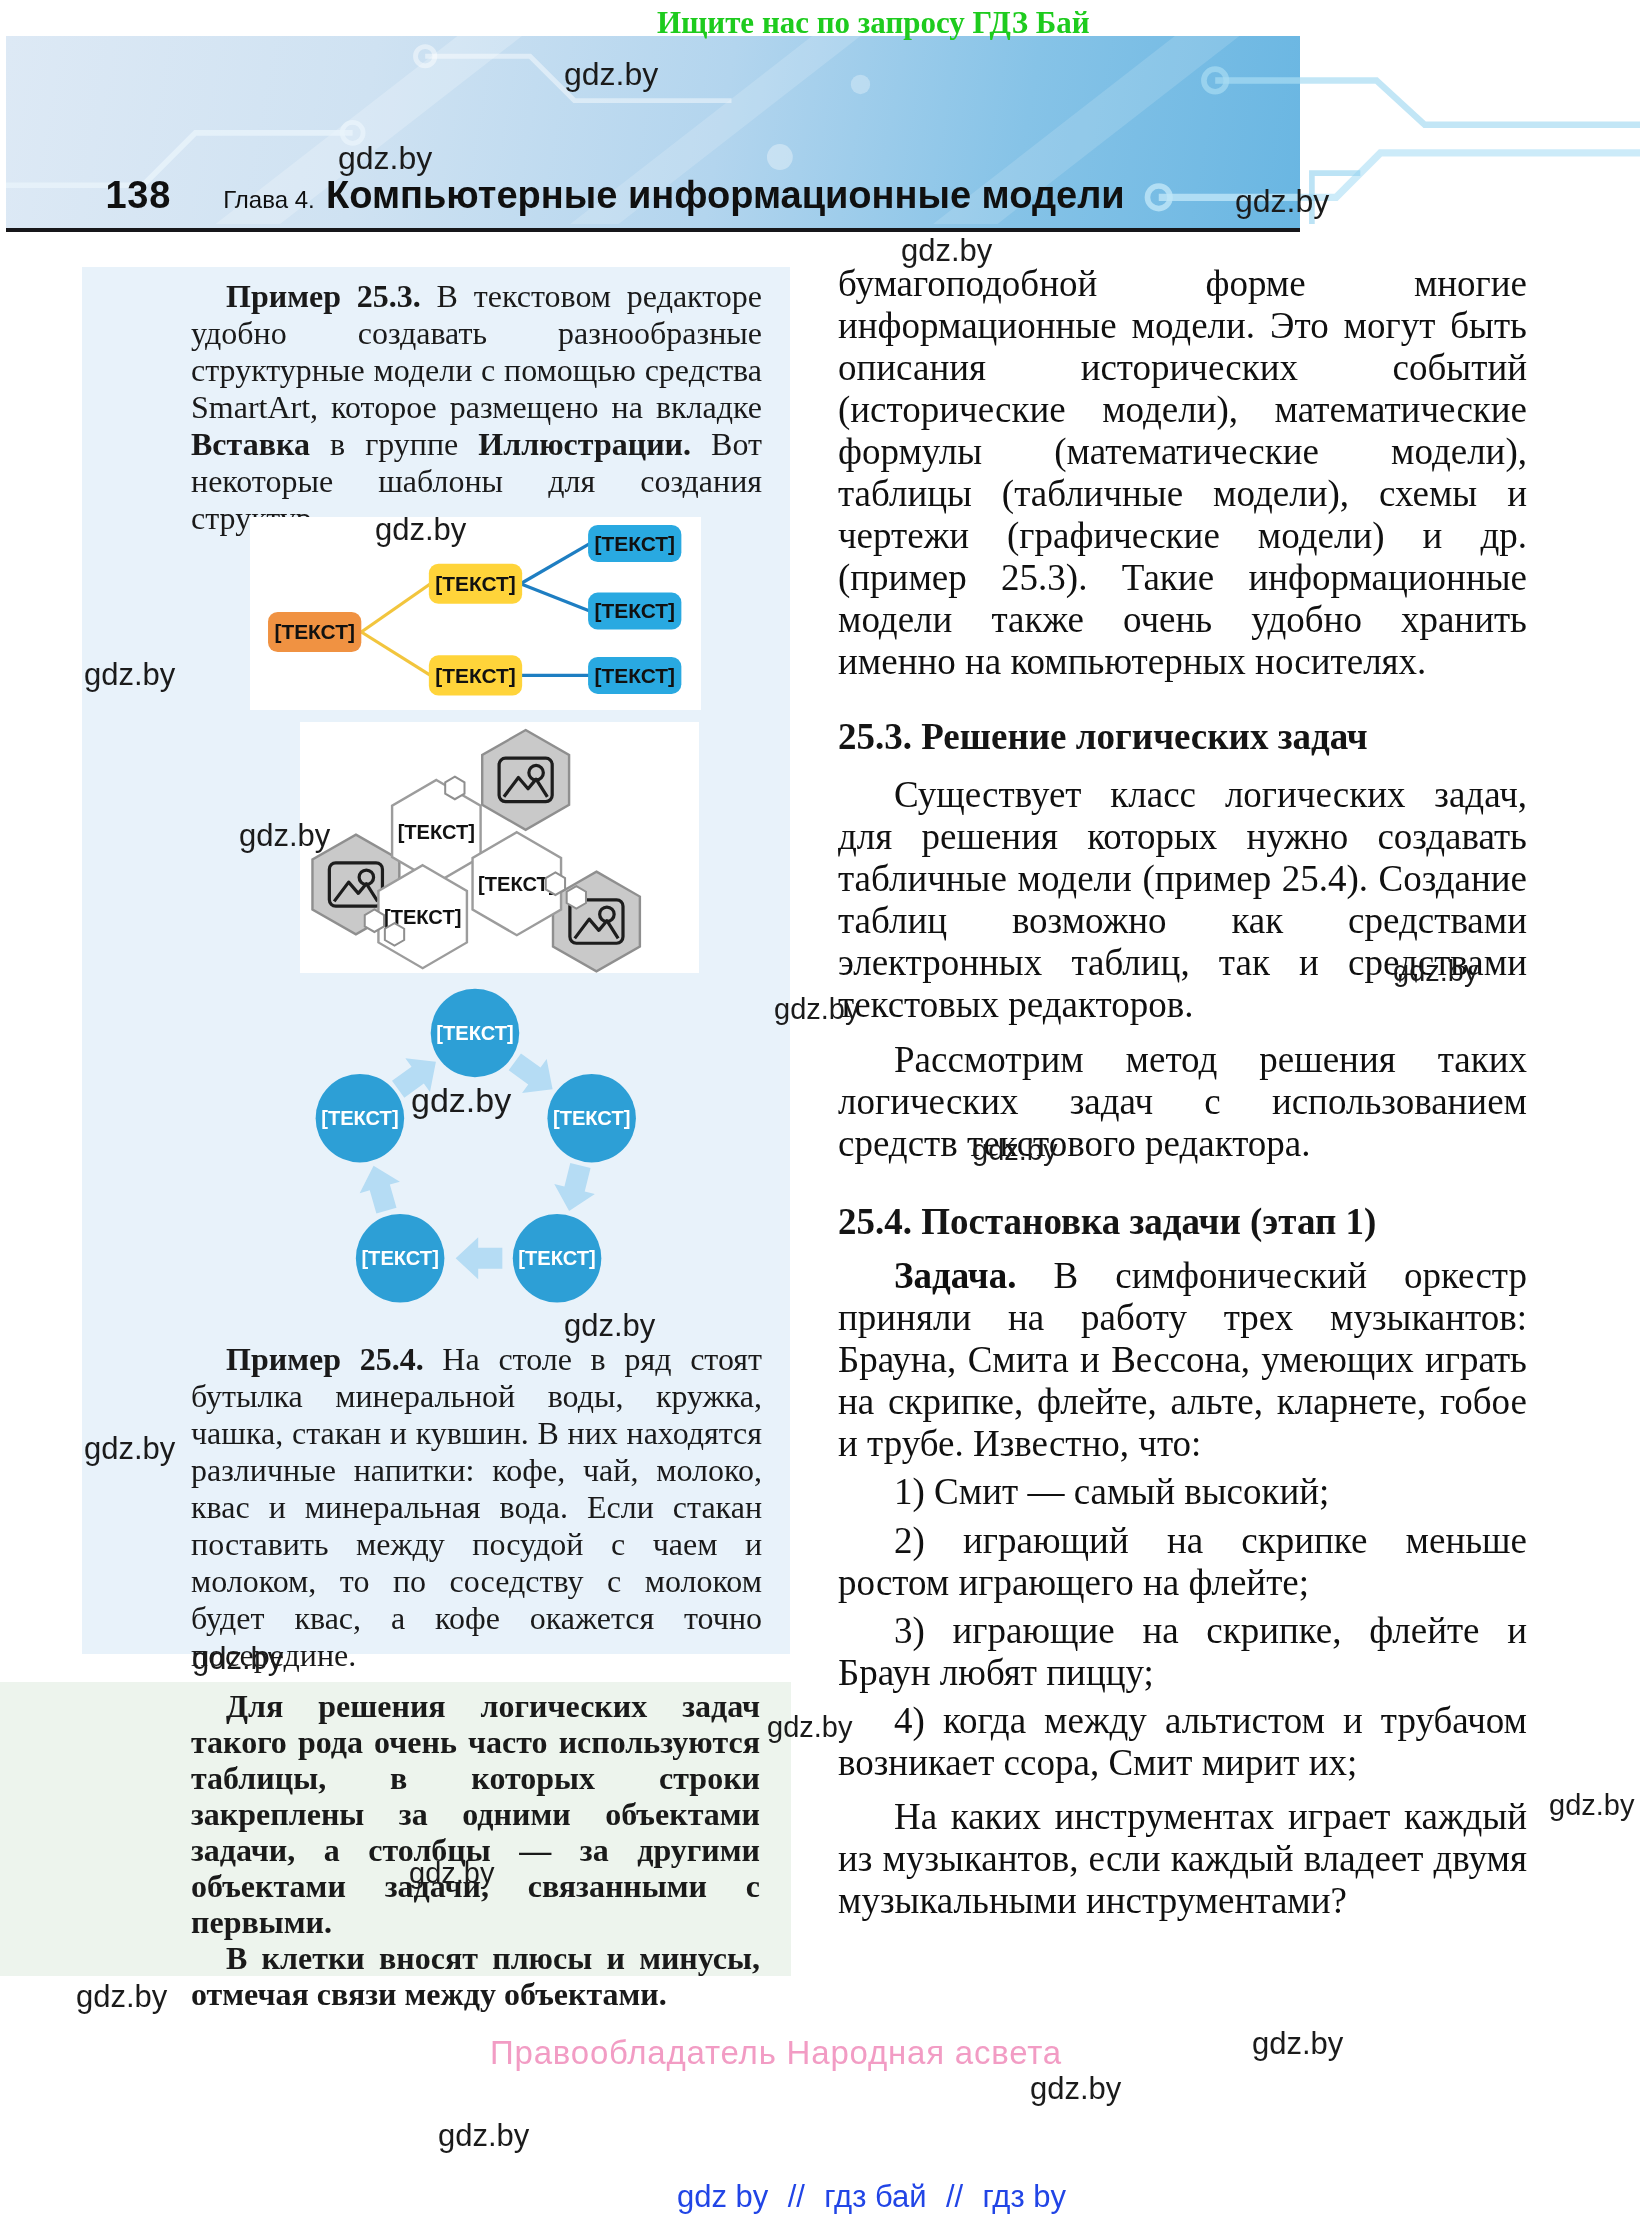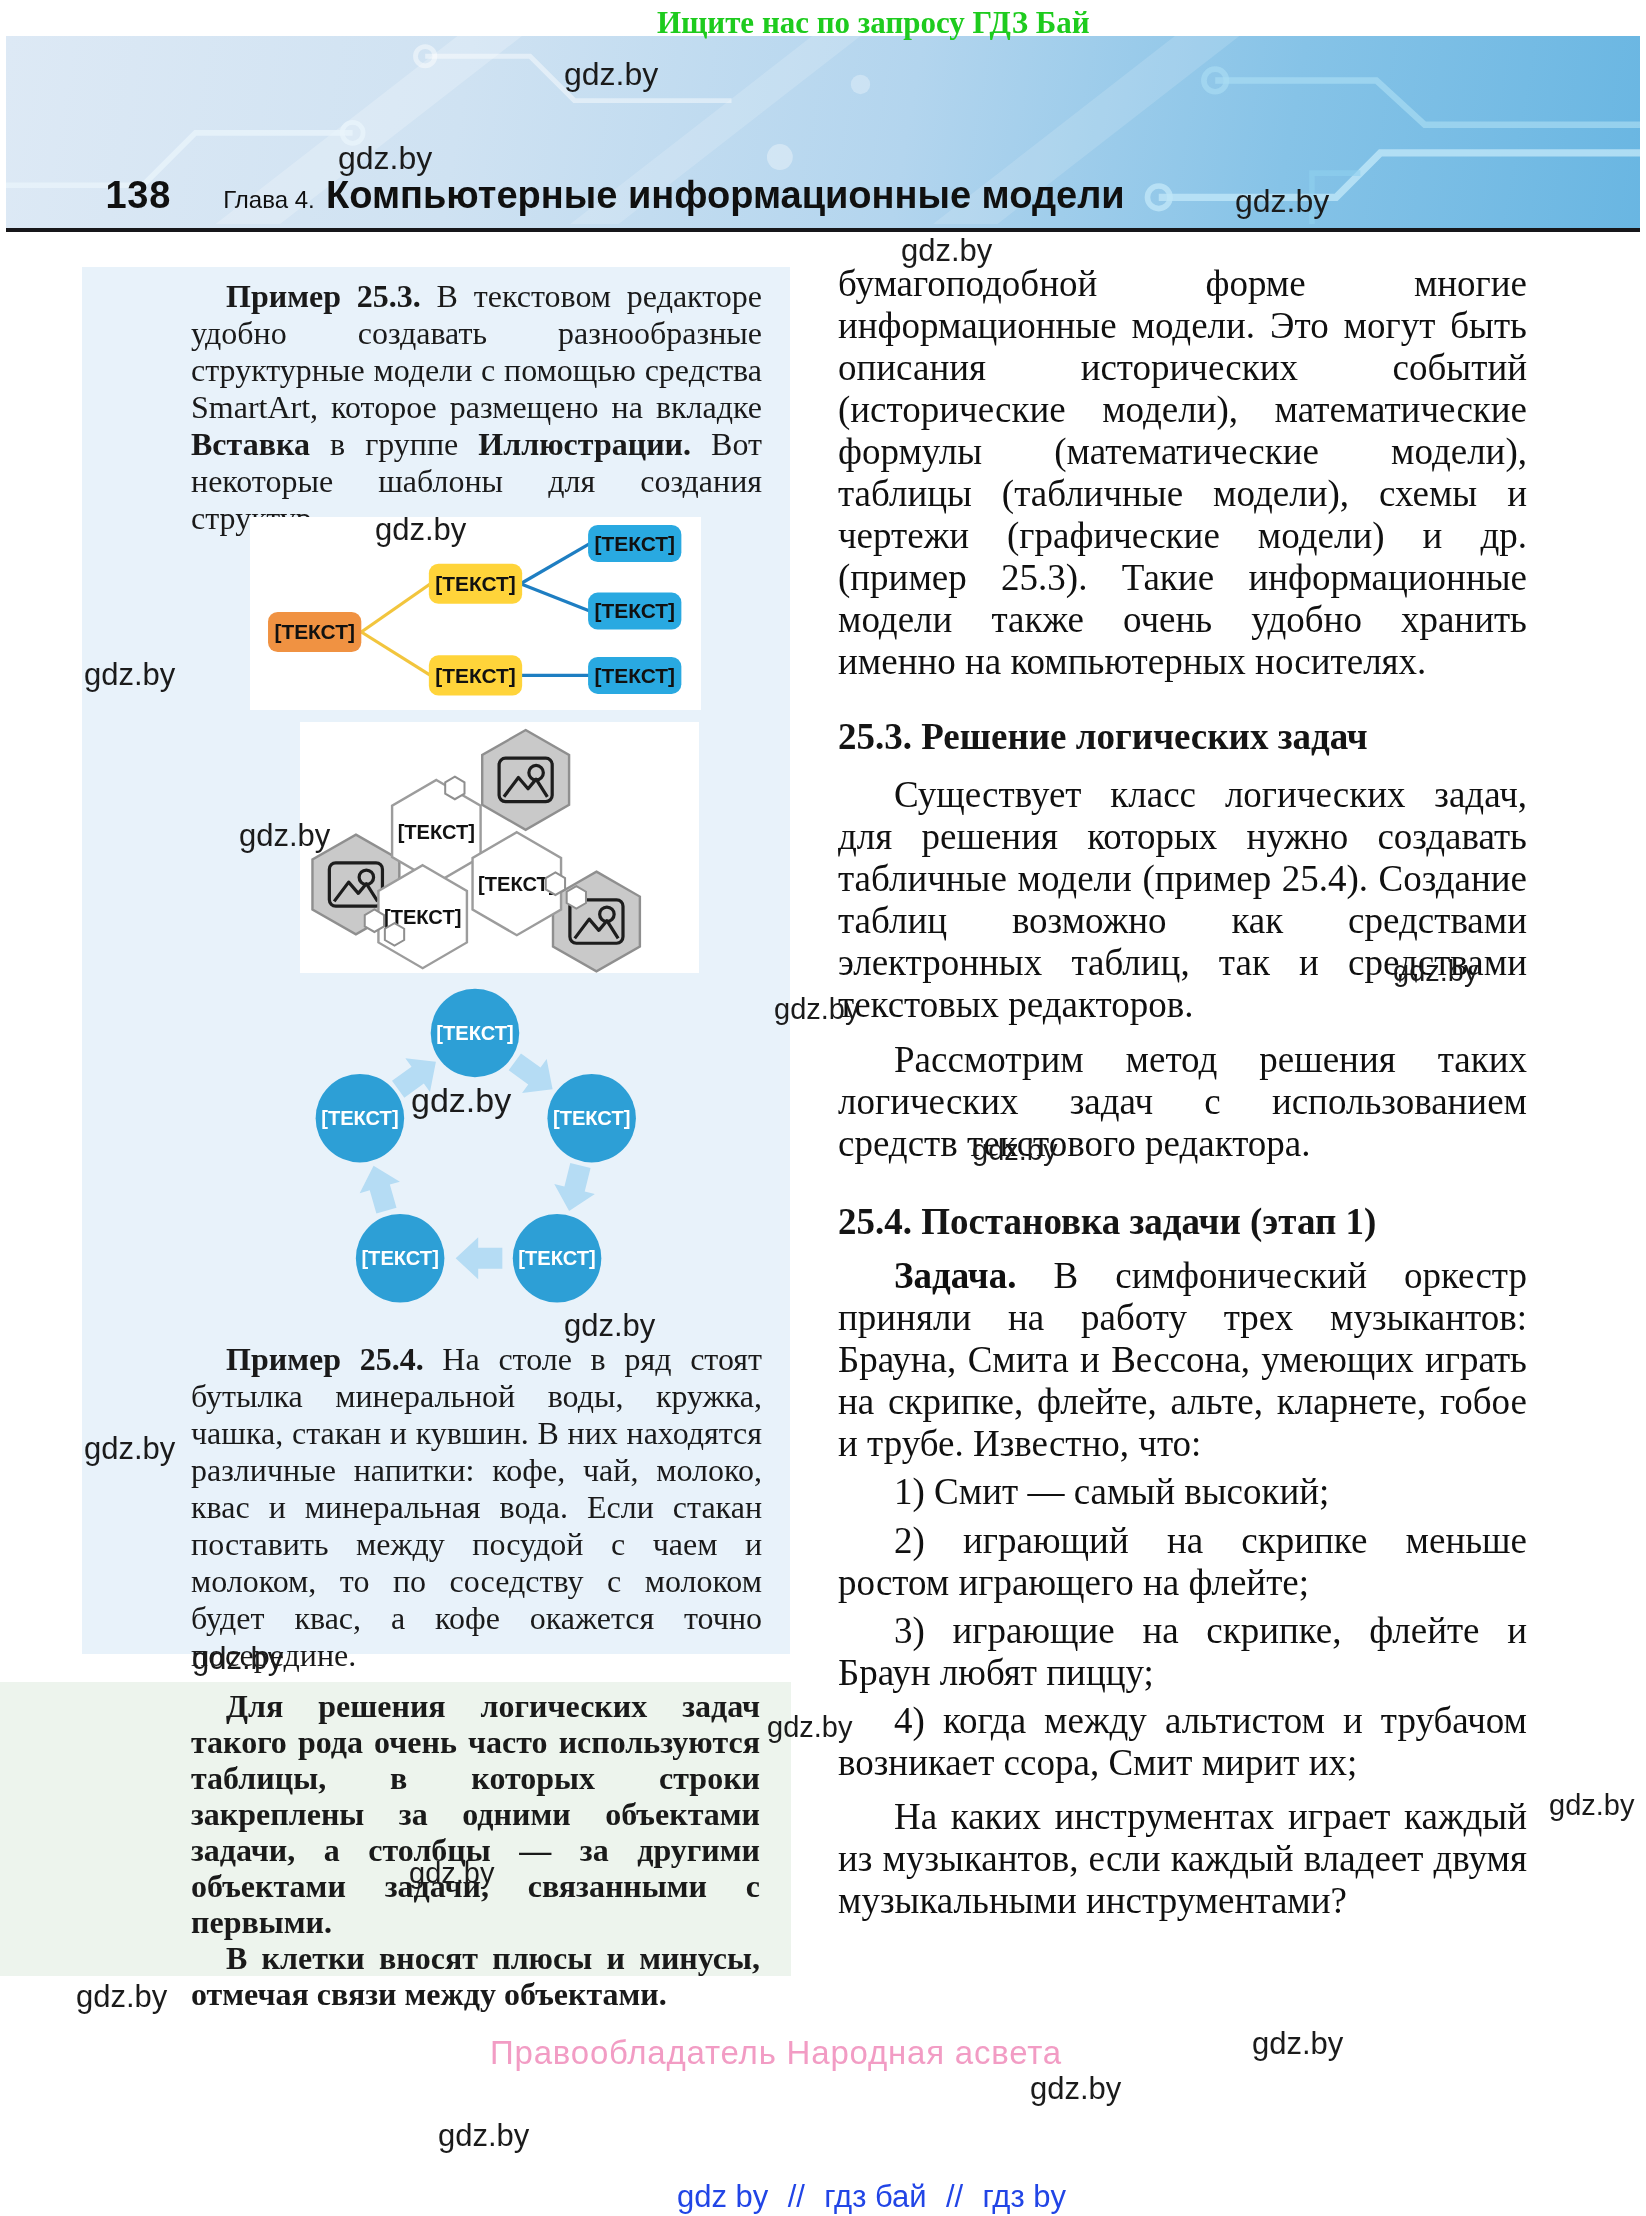--- a/index.html
+++ b/index.html
@@ -5,21 +5,21 @@
   html,body{margin:0;padding:0;background:#fff;}
   .page{position:relative;width:1647px;height:2216px;background:#ffffff;overflow:hidden;
         font-family:"Liberation Serif",serif;color:#151515;}
   
   .wm{position:absolute;font-family:"Liberation Sans",sans-serif;font-size:31px;
       color:#1b1b1b;white-space:nowrap;z-index:9;line-height:1;}
   
   .promo{position:absolute;left:657px;top:4.8px;font-family:Liberation Serif, serif;
          font-size:31px;font-weight:bold;z-index:3;}
   
-  .band{position:absolute;left:6.4px;top:36px;width:1634px;height:192px;
+  .band{position:absolute;left:6.4px;top:36px;width:1294px;height:192px;
         background:linear-gradient(100deg,#dde9f5 0%,#cfe2f2 28%,#b3d5ee 55%,#86c3e7 78%,#69b6e2 100%);
         border-bottom:4px solid #17171a;z-index:1;}
   .band svg{position:absolute;left:0;top:0;}
   .chapter-row{position:absolute;left:99px;bottom:11.3px;display:flex;align-items:baseline;
                font-family:"Liberation Sans",sans-serif;color:#101010;z-index:2;}
   .page-num{font-size:38px;font-weight:bold;letter-spacing:0.8px;}
   .chapter-label{font-size:24px;margin-left:52px;}
   .chapter-title{font-size:38px;font-weight:bold;margin-left:11.3px;letter-spacing:0px;}
   
   .bluebox{position:absolute;left:82px;top:267px;width:708px;height:1387px;background:#e8f2fa;z-index:2;}

